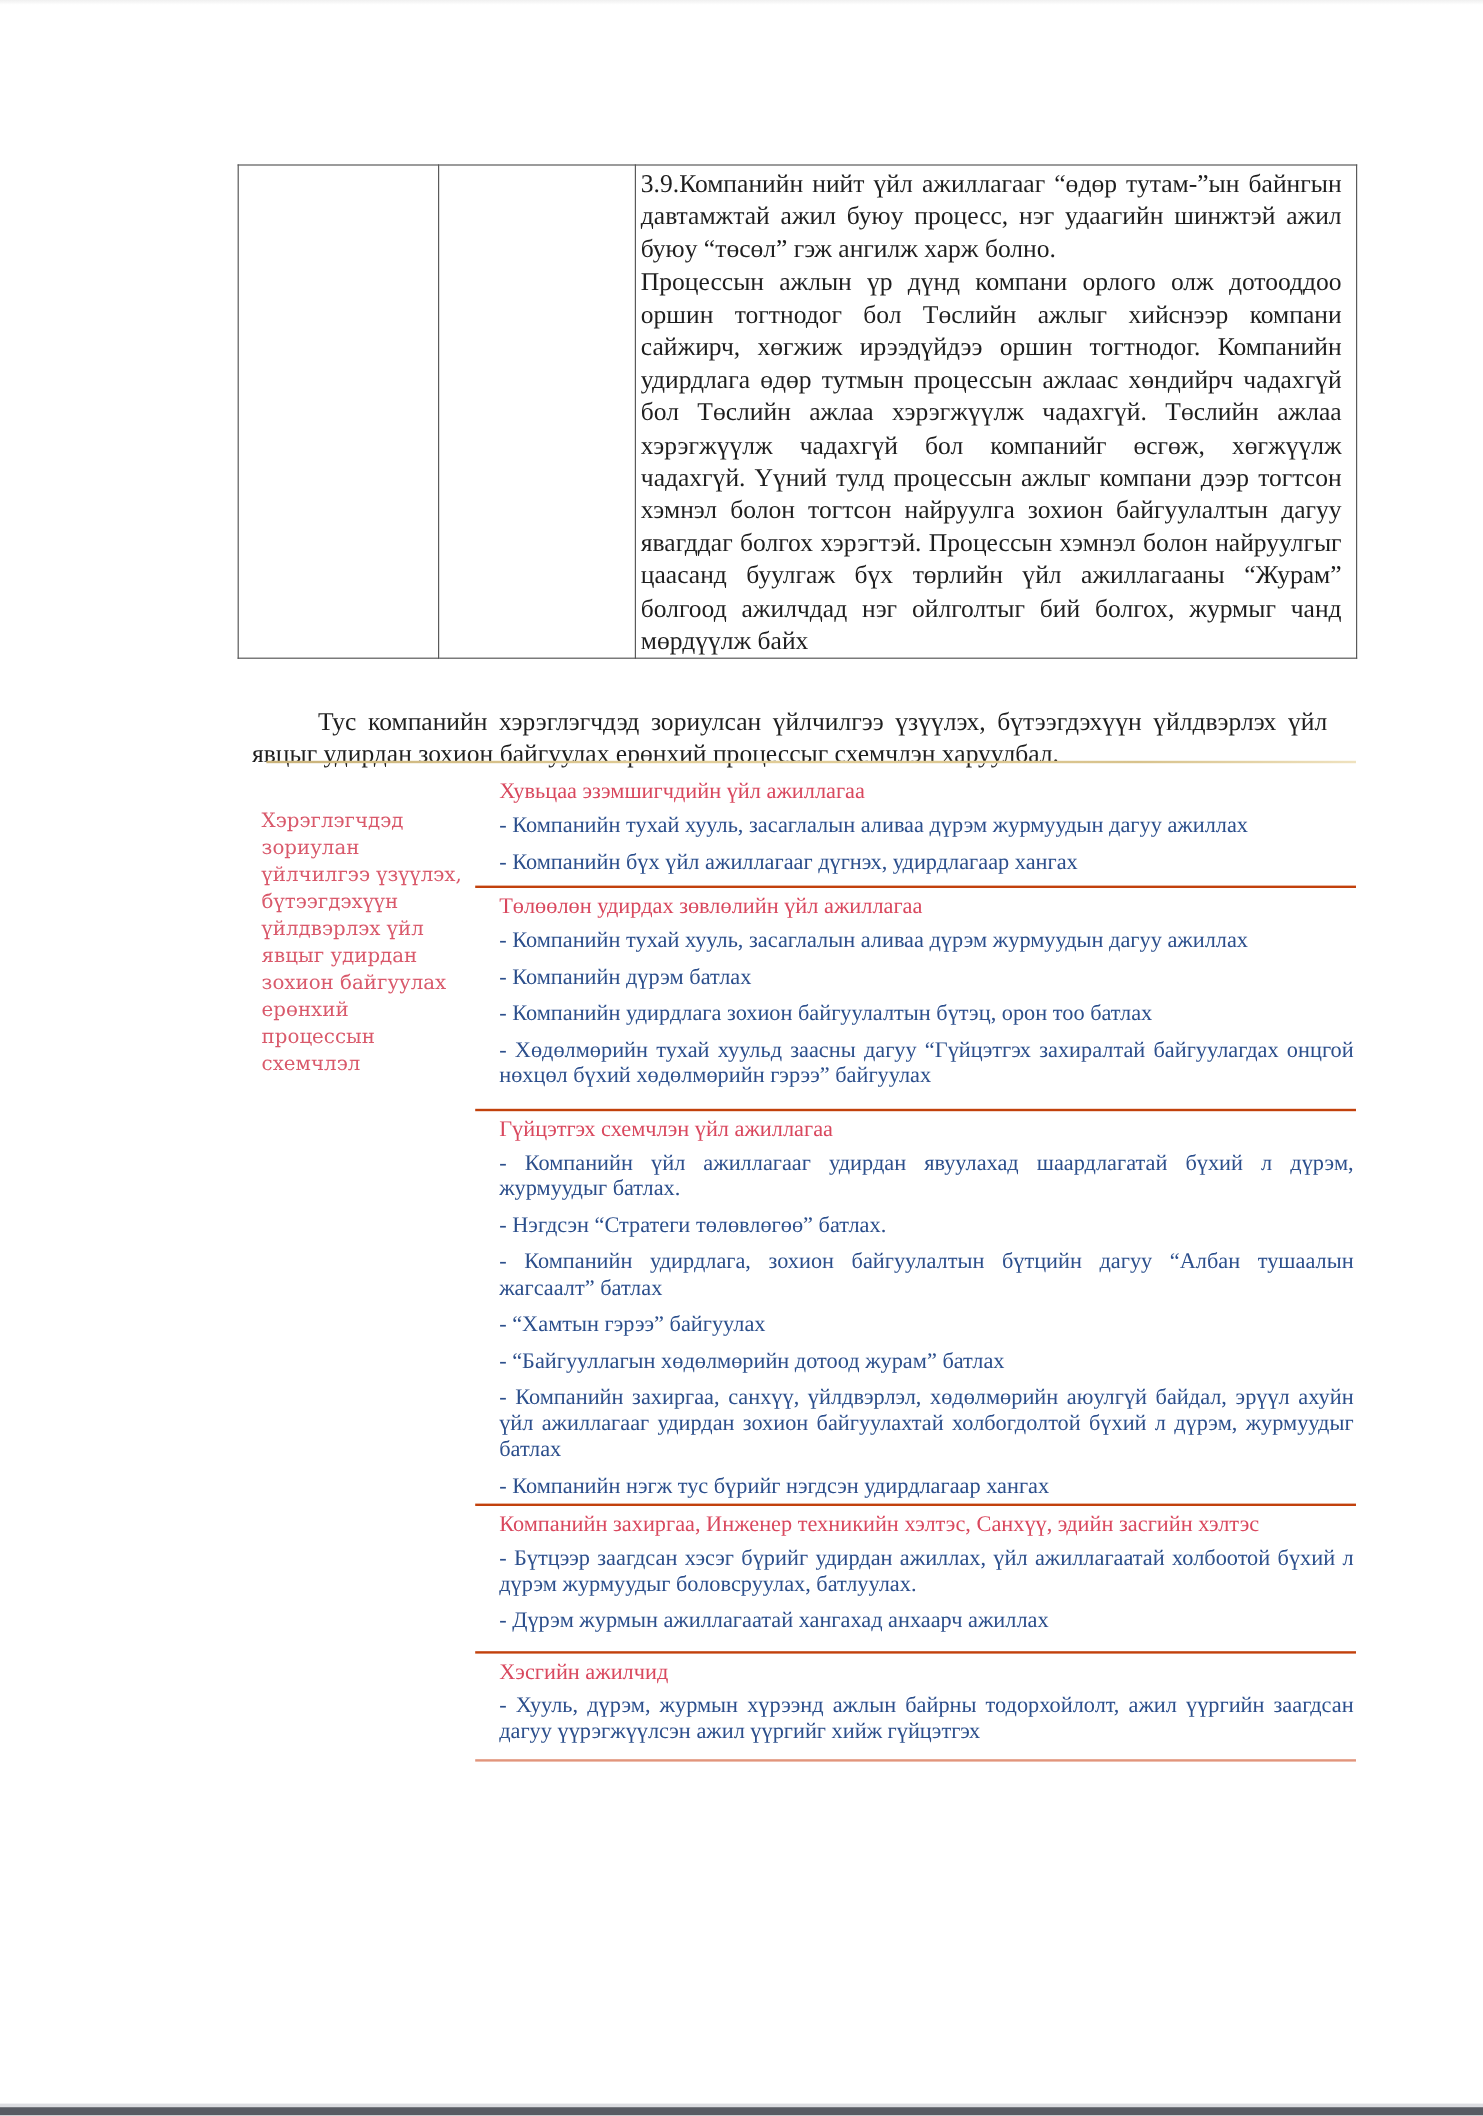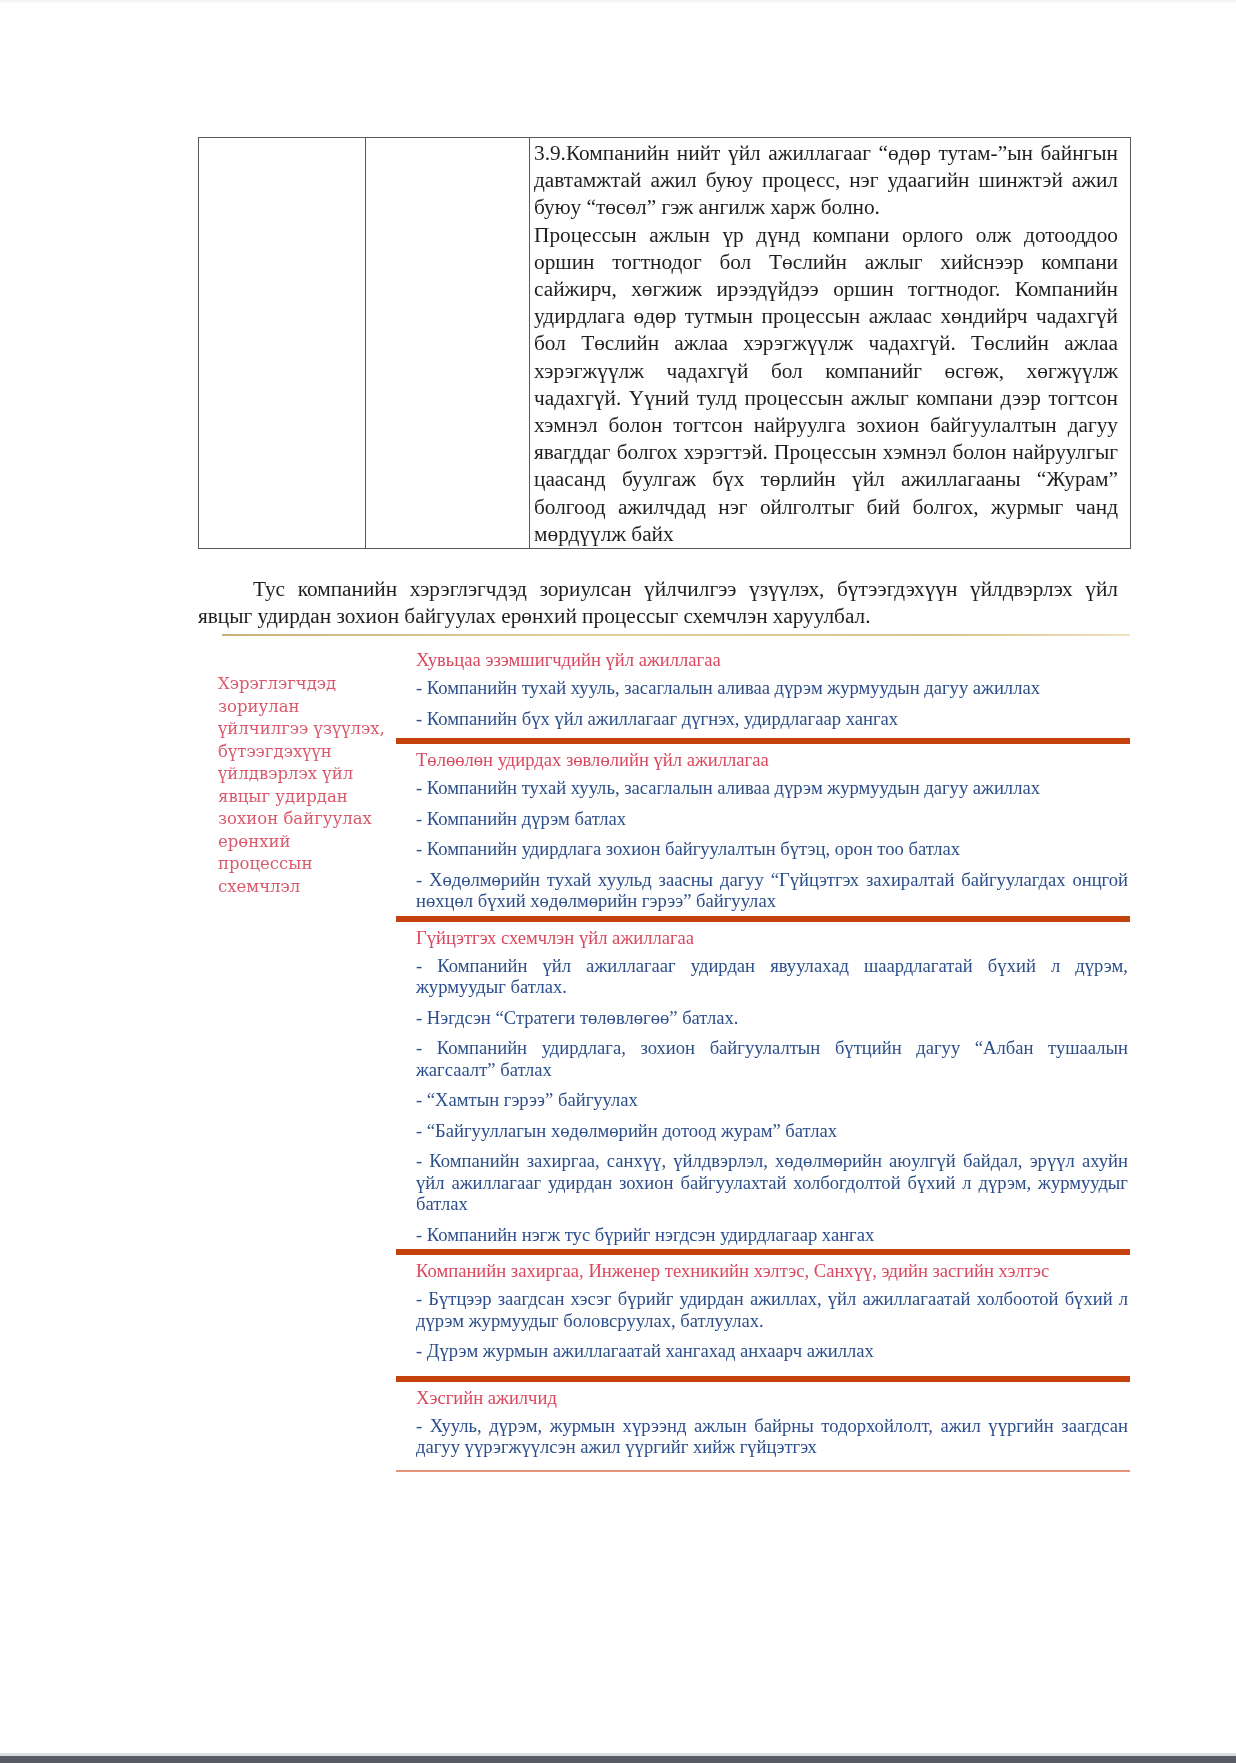--- a/index.html
+++ b/index.html
@@ -44,21 +44,21 @@
     
     .intro {
       position: absolute;
       left: 198px; top: 576px;
       width: 920px;
       font-size: 21.3px;
       line-height: 27px;
       text-align: justify;
       color: #1e1e1e;
     }
-    .intro p { margin: 0; text-indent: 55px; }
+    .intro p { margin: 12px; text-indent: 55px; }
     .gold-rule {
       position: absolute;
       left: 222px; top: 634px;
       width: 908px; height: 2px;
       background: linear-gradient(90deg, #c9b27a, #e3cf9a 40%, #d8c38d 80%, #efe2bf);
     }
     
     .schema-left {
       position: absolute;
       left: 218px; top: 673px;
@@ -68,21 +68,21 @@
       line-height: 22.5px;
       color: #d9596b;
     }
     .schema-right {
       position: absolute;
       left: 396px; top: 644px;
       width: 734px;
     }
     .section {
       padding: 3px 0 0 20px;
-      border-bottom: 6px solid #c2410c;
+      border-bottom: 2px solid #c2410c;
     }
     .section.last { border-bottom: 2px solid #e2957c; }
     .section-title {
       font-size: 18.6px;
       line-height: 22px;
       color: #d9485e;
       margin: 2px 0 6px 0;
     }
     .section-item {
       font-size: 18.6px;
@@ -137,21 +137,21 @@
   <div class="section">
     <div class="section-title">Хувьцаа эзэмшигчдийн үйл ажиллагаа</div>
     <div class="section-item">- Компанийн тухай хууль, засаглалын аливаа дүрэм журмуудын дагуу ажиллах</div>
     <div class="section-item">- Компанийн бүх үйл ажиллагааг дүгнэх, удирдлагаар хангах</div>
   </div>
   <div class="section">
     <div class="section-title">Төлөөлөн удирдах зөвлөлийн үйл ажиллагаа</div>
     <div class="section-item">- Компанийн тухай хууль, засаглалын аливаа дүрэм журмуудын дагуу ажиллах</div>
     <div class="section-item">- Компанийн дүрэм батлах</div>
     <div class="section-item">- Компанийн удирдлага зохион байгуулалтын бүтэц, орон тоо батлах</div>
-    <div class="section-item" style="margin-bottom:4px">- Хөдөлмөрийн тухай хуульд заасны дагуу “Гүйцэтгэх захиралтай байгуулагдах онцгой нөхцөл бүхий хөдөлмөрийн гэрээ” байгуулах</div>
+    <div class="section-item" style="margin-bottom:16px">- Хөдөлмөрийн тухай хуульд заасны дагуу “Гүйцэтгэх захиралтай байгуулагдах онцгой нөхцөл бүхий хөдөлмөрийн гэрээ” байгуулах</div>
   </div>
   <div class="section">
     <div class="section-title">Гүйцэтгэх схемчлэн үйл ажиллагаа</div>
     <div class="section-item">- Компанийн үйл ажиллагааг удирдан явуулахад шаардлагатай бүхий л дүрэм, журмуудыг батлах.</div>
     <div class="section-item">- Нэгдсэн “Стратеги төлөвлөгөө” батлах.</div>
     <div class="section-item">- Компанийн удирдлага, зохион байгуулалтын бүтцийн дагуу “Албан тушаалын жагсаалт” батлах</div>
     <div class="section-item">- “Хамтын гэрээ” байгуулах</div>
     <div class="section-item">- “Байгууллагын хөдөлмөрийн дотоод журам” батлах</div>
     <div class="section-item">- Компанийн захиргаа, санхүү, үйлдвэрлэл, хөдөлмөрийн аюулгүй байдал, эрүүл ахуйн үйл ажиллагааг удирдан зохион байгуулахтай холбогдолтой бүхий л дүрэм, журмуудыг батлах</div>
     <div class="section-item" style="margin-bottom:4px">- Компанийн нэгж тус бүрийг нэгдсэн удирдлагаар хангах</div>

